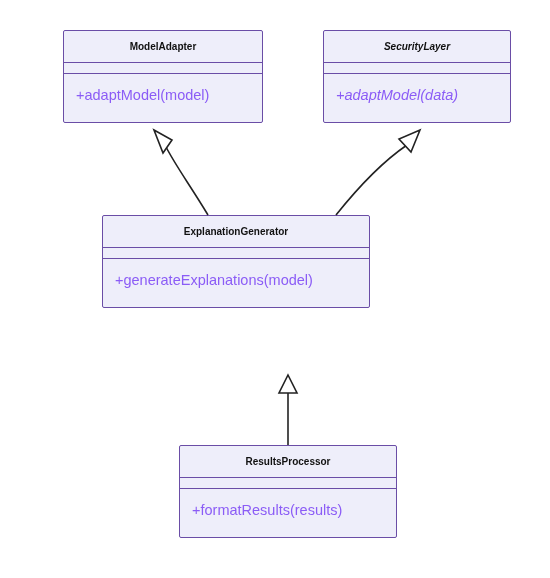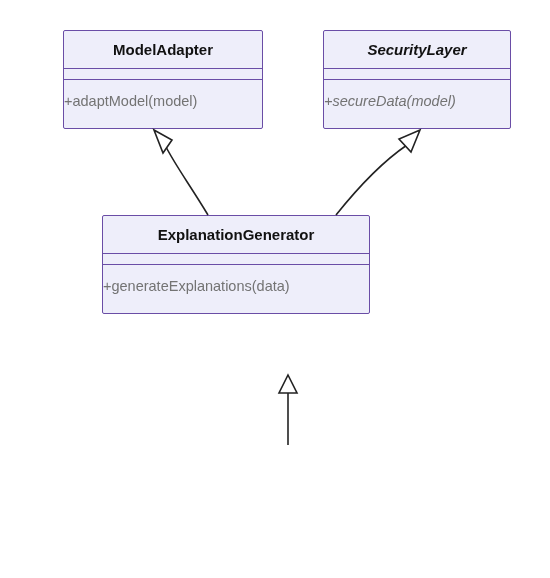--- a/index.html
+++ b/index.html
@@ -9,60 +9,67 @@
     background:#eeeefa;
     border:1px solid #6a4da6;
     border-radius:2px;
     box-sizing:border-box;
   }
   .class-name{
     font-weight:700;
     text-align:center;
     padding:10px 8px 10px 8px;
     border-bottom:1px solid #6a4da6;
-    font-size:15px;
+    font-size:10px;
     color:#111;
   }
   .attr-slot{
     height:10px;
     border-bottom:1px solid #6a4da6;
   }
-  .methods{padding:8px 12px 12px 0;font-size:14.5px;line-height:1.9;color:#737373;}
+  .methods{padding:8px 12px 12px 12px;font-size:14.5px;line-height:1.9;color:#8b5cf6;}
   .methods div{white-space:nowrap;}
   svg.edges{position:absolute;left:0;top:0;width:550px;height:578px;pointer-events:none;}
 </style>
 </head>
 <body>
 
 <div class="diagram">
 
   <div class="class-box" style="left:63px;top:30px;width:200px;">
     <div class="class-name">ModelAdapter</div>
     <div class="attr-slot"></div>
     <div class="methods">
       <div>+adaptModel(model)</div>
     </div>
   </div>
 
   <div class="class-box" style="left:323px;top:30px;width:188px;font-style:italic;">
     <div class="class-name">SecurityLayer</div>
     <div class="attr-slot"></div>
     <div class="methods">
-      <div>+secureData(model)</div>
+      <div>+adaptModel(data)</div>
     </div>
   </div>
 
   <div class="class-box" style="left:102px;top:215px;width:268px;">
     <div class="class-name">ExplanationGenerator</div>
     <div class="attr-slot"></div>
     <div class="methods">
-      <div>+generateExplanations(data)</div>
+      <div>+generateExplanations(model)</div>
     </div>
   </div>
 
+  <div class="class-box" style="left:179px;top:445px;width:218px;">
+    <div class="class-name">ResultsProcessor</div>
+    <div class="attr-slot"></div>
+    <div class="methods">
+      <div>+formatResults(results)</div>
+    </div>
+  </div>
 
   <svg class="edges">
 
     <path d="M 208 215 C 190 185, 175 165, 165 145" fill="none" stroke="#222" stroke-width="1.6"></path>
     <polygon points="154,130 172,140 163,153" fill="#fff" stroke="#222" stroke-width="1.6"></polygon>
 
     <path d="M 336 215 C 360 185, 385 160, 407 145" fill="none" stroke="#222" stroke-width="1.6"></path>
     <polygon points="420,130 411,152 399,139" fill="#fff" stroke="#222" stroke-width="1.6"></polygon>
 
     <line x1="288" y1="445" x2="288" y2="393" stroke="#222" stroke-width="1.6"></line>

